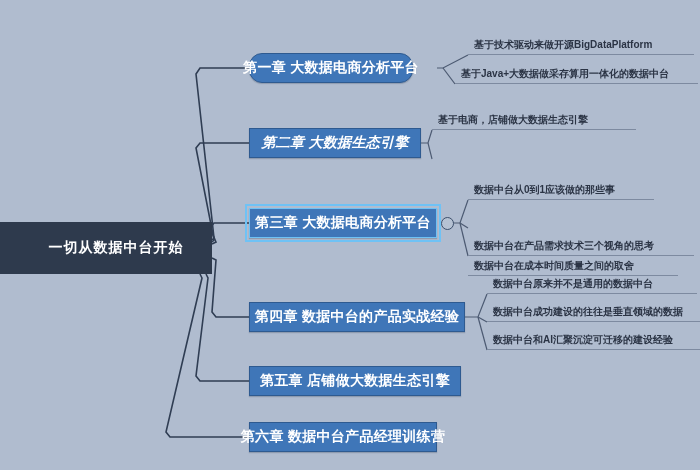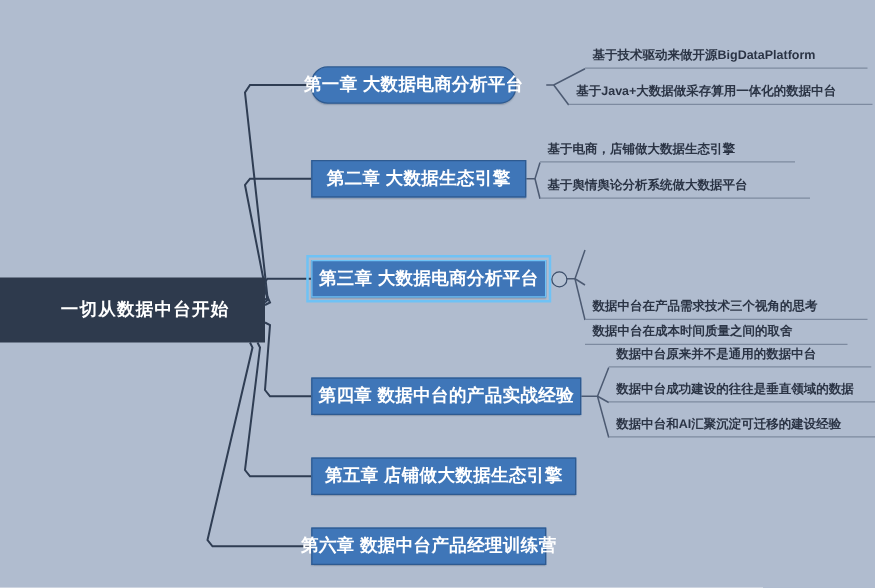--- a/index.html
+++ b/index.html
@@ -73,21 +73,21 @@
     letter-spacing: 0.3px;
   }
   .chapter-node.selected {
     outline: 2px solid #6fc2f5;
     outline-offset: 2px;
     border-color: #6fc2f5;
   }
 
   
   #ch1 { left: 249px; top: 53px;  width: 164px; border-radius: 13px; }
-  #ch2 { left: 249px; top: 128px; width: 172px; }
+  #ch2 { left: 249px; top: 128px; width: 172px; font-style: italic; }
   #ch3 { left: 249px; top: 208px; width: 188px; }
   #ch4 { left: 249px; top: 302px; width: 216px; }
   #ch5 { left: 249px; top: 366px; width: 212px; }
   #ch6 { left: 249px; top: 422px; width: 188px; }
 
   
   .collapse-handle {
     position: absolute;
     width: 11px;
     height: 11px;
@@ -184,28 +184,28 @@
   <div class="leaf" id="l1b">
     <span class="leaf-label">基于Java+大数据做采存算用一体化的数据中台</span>
   </div>
 
   <div class="chapter-node" id="ch2">
     <span class="chapter-label">第二章 大数据生态引擎</span>
   </div>
   <div class="leaf" id="l2a">
     <span class="leaf-label">基于电商，店铺做大数据生态引擎</span>
   </div>
-  <div class="leaf" id="l2b">
-    <span class="leaf-label">基于舆情舆论分析系统做大数据平台</span>
-  </div>
 
   <div class="chapter-node selected" id="ch3">
     <span class="chapter-label">第三章 大数据电商分析平台</span>
   </div>
   <div class="collapse-handle" id="handle3"></div>
+  <div class="leaf" id="l3a">
+    <span class="leaf-label">数据中台从0到1应该做的那些事</span>
+  </div>
   <div class="leaf" id="l3b">
     <span class="leaf-label">数据中台在成本时间质量之间的取舍</span>
   </div>
   <div class="leaf" id="l3c">
     <span class="leaf-label">数据中台在产品需求技术三个视角的思考</span>
   </div>
 
   <div class="chapter-node" id="ch4">
     <span class="chapter-label">第四章 数据中台的产品实战经验</span>
   </div>

